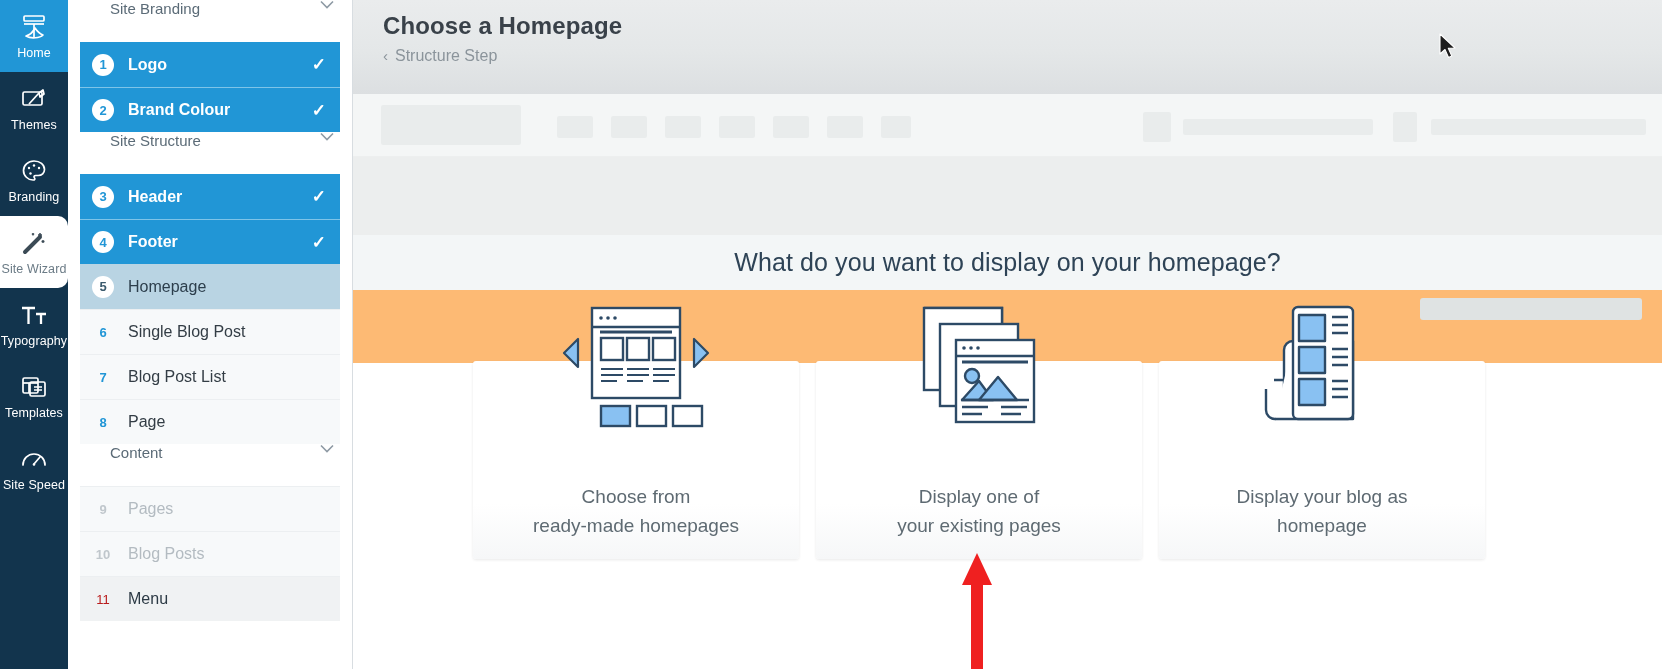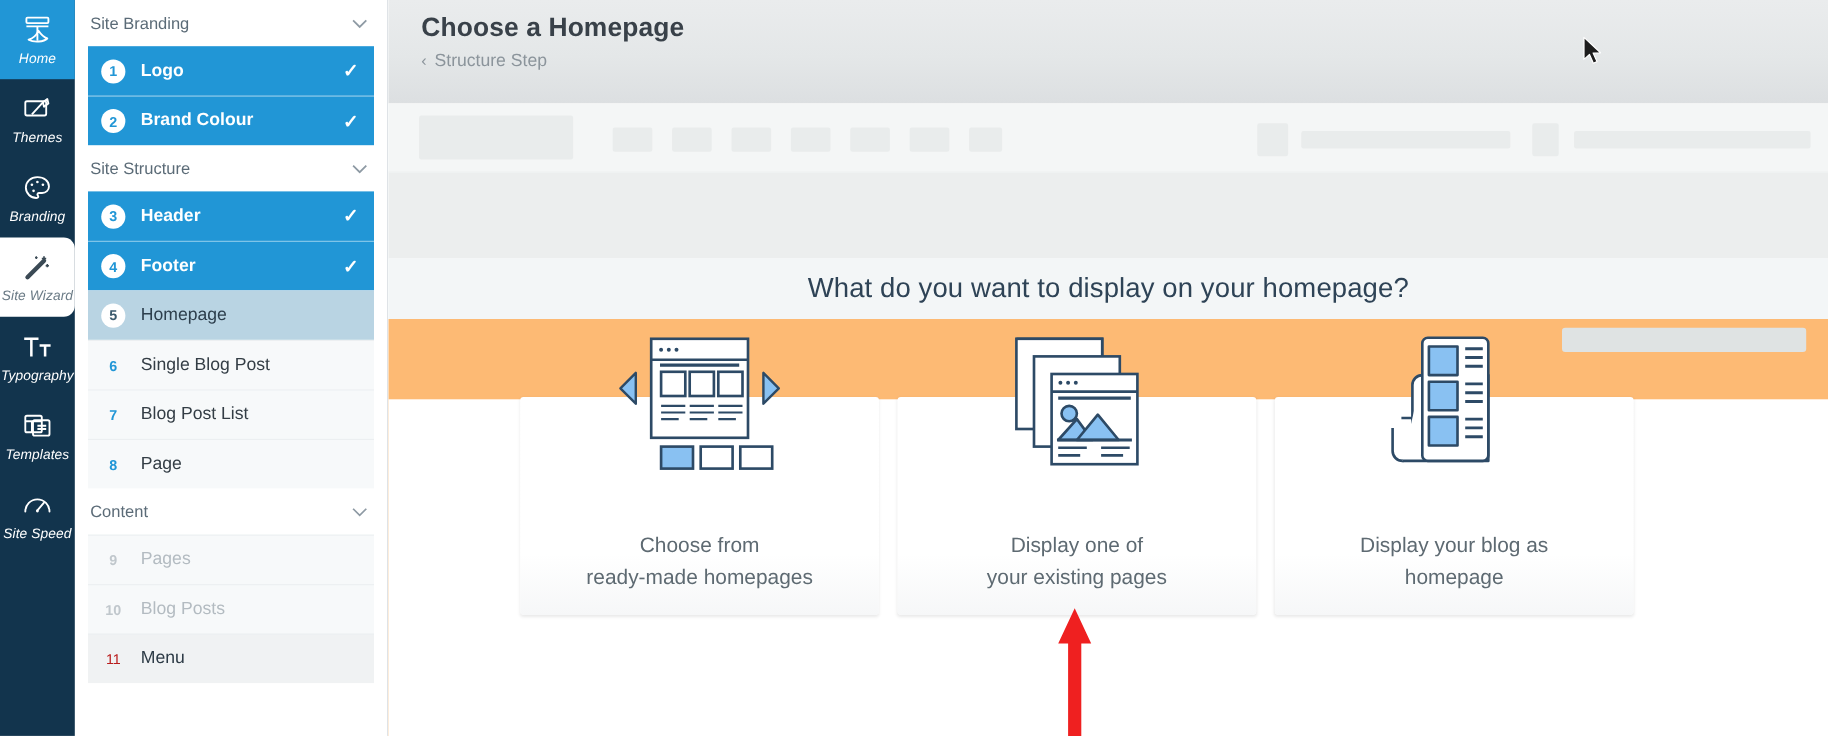--- a/index.html
+++ b/index.html
@@ -19,21 +19,20 @@
     position: relative;
     z-index: 5;
   }
   .rail-item {
     height: 72px;
     display: flex; flex-direction: column;
     align-items: center; justify-content: center;
     gap: 5px;
     color: #e8eef3;
     position: relative;
-    font-style: italic;
   }
   .rail-item .rl {
     font-size: 12.5px;
     letter-spacing: .1px;
     line-height: 1;
     color: #ffffff;
   }
   .rail-item.active-blue { background: #2196d6; }
   .rail-item.active-white {
     background: #ffffff;
@@ -49,25 +48,26 @@
   
   .steps {
     width: 285px; flex: 0 0 285px; height: 669px;
     background: #ffffff;
     position: relative;
     overflow: hidden;
     border-right: 1px solid #d8dde1;
     box-shadow: 2px 0 5px rgba(0,0,0,.05);
   }
   .grp-head {
-    display: flex; align-items: center; justify-content: space-between;
+    display: flex; justify-content: space-between;
     padding: 0 18px 0 14px;
     height: 42px;
     font-size: 15px;
     color: #5b6b77;
+    margin-left: 28px;
   }
   .chev {
     width: 14px; height: 9px;
     position: relative;
   }
   .chev svg { width:14px; height:9px; stroke:#8e9aa4; fill:none; stroke-width:1.6; display:block; }
 
   .step {
     margin: 0 12px;
     height: 45px;

